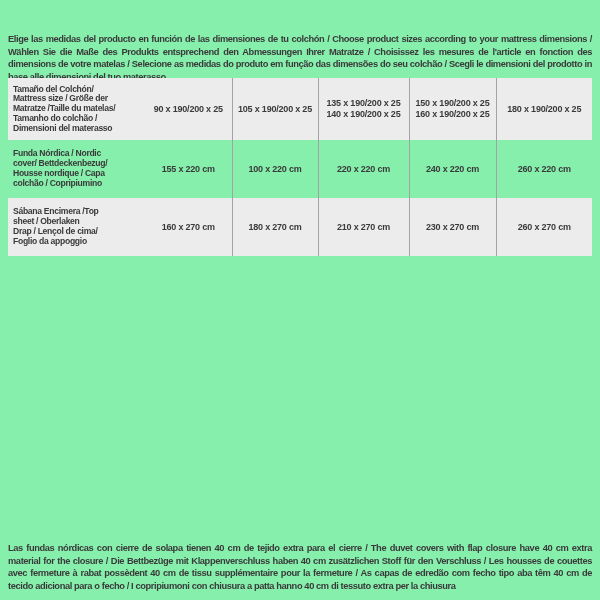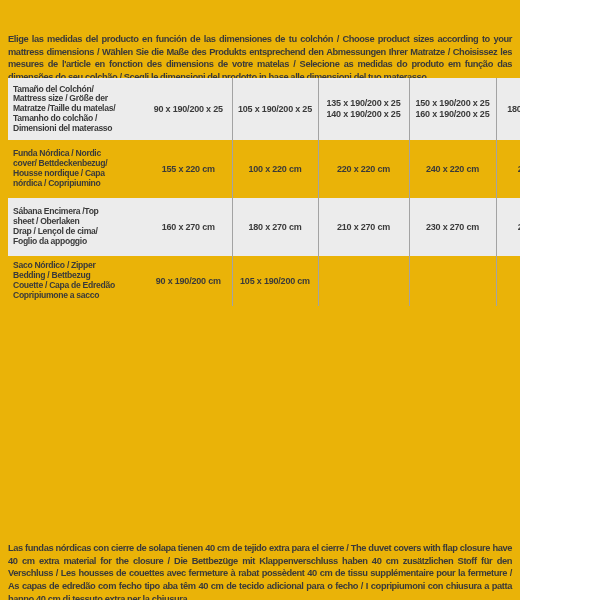--- a/index.html
+++ b/index.html
@@ -1,21 +1,21 @@
 <!DOCTYPE html>
 <html><head>
 <meta charset="utf-8">
 <style>
   html, body { margin: 0; padding: 0; background: #ffffff; }
   * { box-sizing: border-box; }
   .page {
     position: relative;
-    width: 520px;
+    width: 600px;
     height: 600px;
-    background: #eab308;
+    background: #86efac;
     font-family: "Liberation Sans", sans-serif;
     color: #3a3a3a;
     overflow: hidden;
   }
   .para {
     position: absolute;
     left: 8px;
     right: 8px;
     text-align: justify;
     font-size: 9.3px;
@@ -86,47 +86,36 @@
         <td class="val sep">135 x 190/200 x 25
 140 x 190/200 x 25</td>
         <td class="val sep">150 x 190/200 x 25
 160 x 190/200 x 25</td>
         <td class="val sep">180 x 190/200 x 25</td>
       </tr>
       <tr style="height:58px">
         <td class="lbl">Funda Nórdica /  Nordic
 cover/ Bettdeckenbezug/
 Housse nordique  / Capa
-nórdica / Copripiumino</td>
+colchão / Copripiumino</td>
         <td class="val">155 x 220 cm</td>
         <td class="val sep">100 x 220 cm</td>
         <td class="val sep">220 x 220 cm</td>
         <td class="val sep">240 x 220 cm</td>
         <td class="val sep">260 x 220 cm</td>
       </tr>
       <tr class="shade" style="height:58px">
         <td class="lbl">Sábana Encimera /Top
 sheet / Oberlaken
 Drap / Lençol de cima/
 Foglio da appoggio</td>
         <td class="val">160 x 270 cm</td>
         <td class="val sep">180 x 270 cm</td>
         <td class="val sep">210 x 270 cm</td>
         <td class="val sep">230 x 270 cm</td>
         <td class="val sep">260 x 270 cm</td>
       </tr>
-      <tr style="height:50px">
-        <td class="lbl">Saco Nórdico / Zipper
-Bedding / Bettbezug
-Couette  / Capa de Edredão
-Copripiumone a sacco</td>
-        <td class="val">90 x 190/200 cm</td>
-        <td class="val sep">105 x 190/200 cm</td>
-        <td class="val sep"></td>
-        <td class="val sep"></td>
-        <td class="val sep"></td>
-      </tr>
     </tbody>
   </table>
 
   <p class="para footer-note">Las fundas nórdicas con cierre de solapa tienen 40 cm de tejido extra para el cierre / The duvet covers with flap closure have 40 cm extra material for the closure / Die Bettbezüge mit Klappenverschluss haben 40 cm zusätzlichen Stoff für den Verschluss / Les housses de couettes avec fermeture à rabat possèdent 40 cm de tissu supplémentaire pour la fermeture / As capas de edredão com fecho tipo aba têm 40 cm de tecido adicional para o fecho / I copripiumoni con chiusura a patta hanno 40 cm di tessuto extra per la chiusura</p>
 
 </div>
 
 </body></html>

